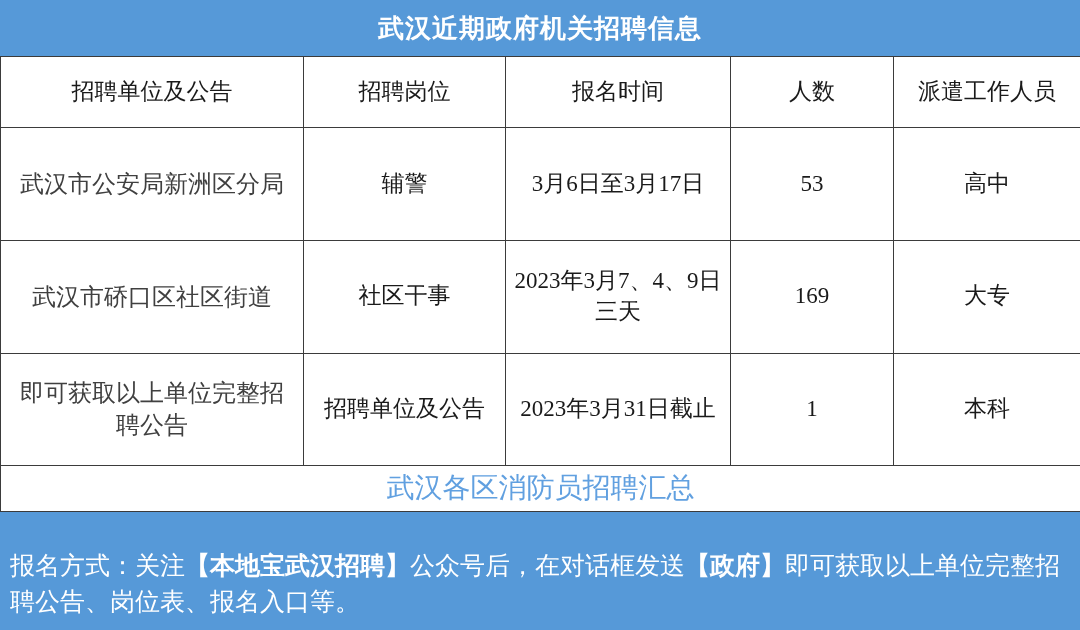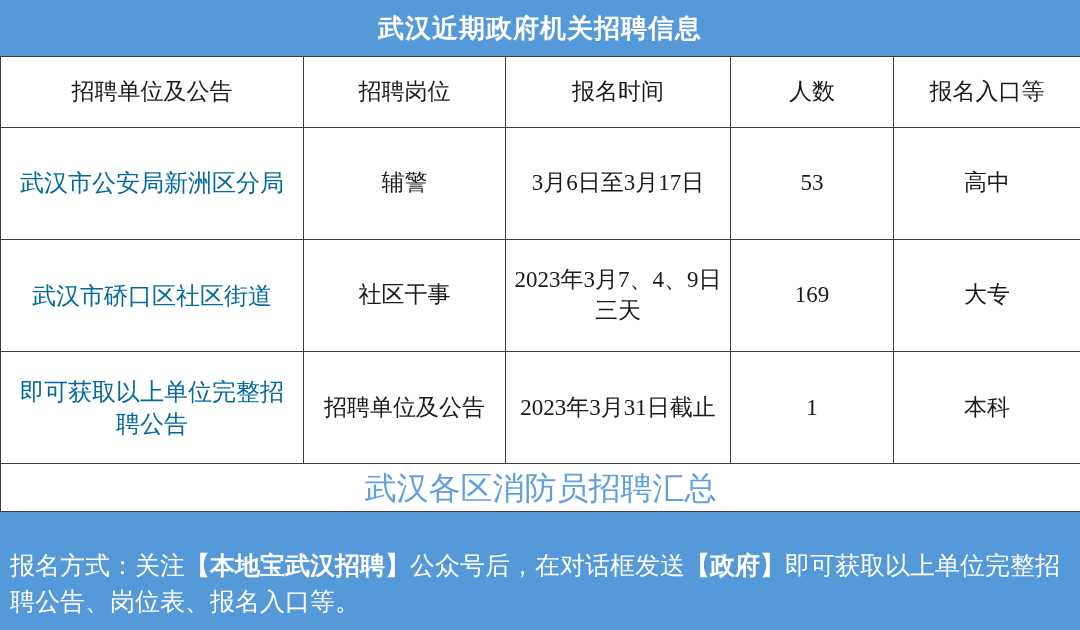--- a/index.html
+++ b/index.html
@@ -71,30 +71,30 @@
   .recruit-table th {
     height: 62px;
     font-weight: normal;
     font-size: 23px;
   }
   .recruit-table tbody tr.data-row td {
     height: 102px;
   }
 
   td.org-cell {
-    color: #0369a1;
+    color: #404040;
     font-size: 24px;
     line-height: 1.34;
   }
 
   
   td.summary-cell {
     height: 40px;
     color: #61A0E0;
-    font-size: 32px;
+    font-size: 28px;
     padding: 2px 17px;
   }
 
   
   .footer-note {
     flex: 0 0 118px;
     height: 118px;
     background: #5699D8;
     box-sizing: border-box;
     padding: 12px 8px 10px 10px;
@@ -130,21 +130,21 @@
         <col class="c3">
         <col class="c4">
         <col class="c5">
     </colgroup>
     <thead>
       <tr>
         <th>招聘单位及公告</th>
         <th>招聘岗位</th>
         <th>报名时间</th>
         <th>人数</th>
-        <th>报名入口等</th>
+        <th>派遣工作人员</th>
       </tr>
     </thead>
     <tbody>
       <tr class="data-row">
         <td class="org-cell">武汉市公安局新洲区分局</td>
         <td>辅警</td>
         <td>3月6日至3月17日</td>
         <td>53</td>
         <td>高中</td>
       </tr>

